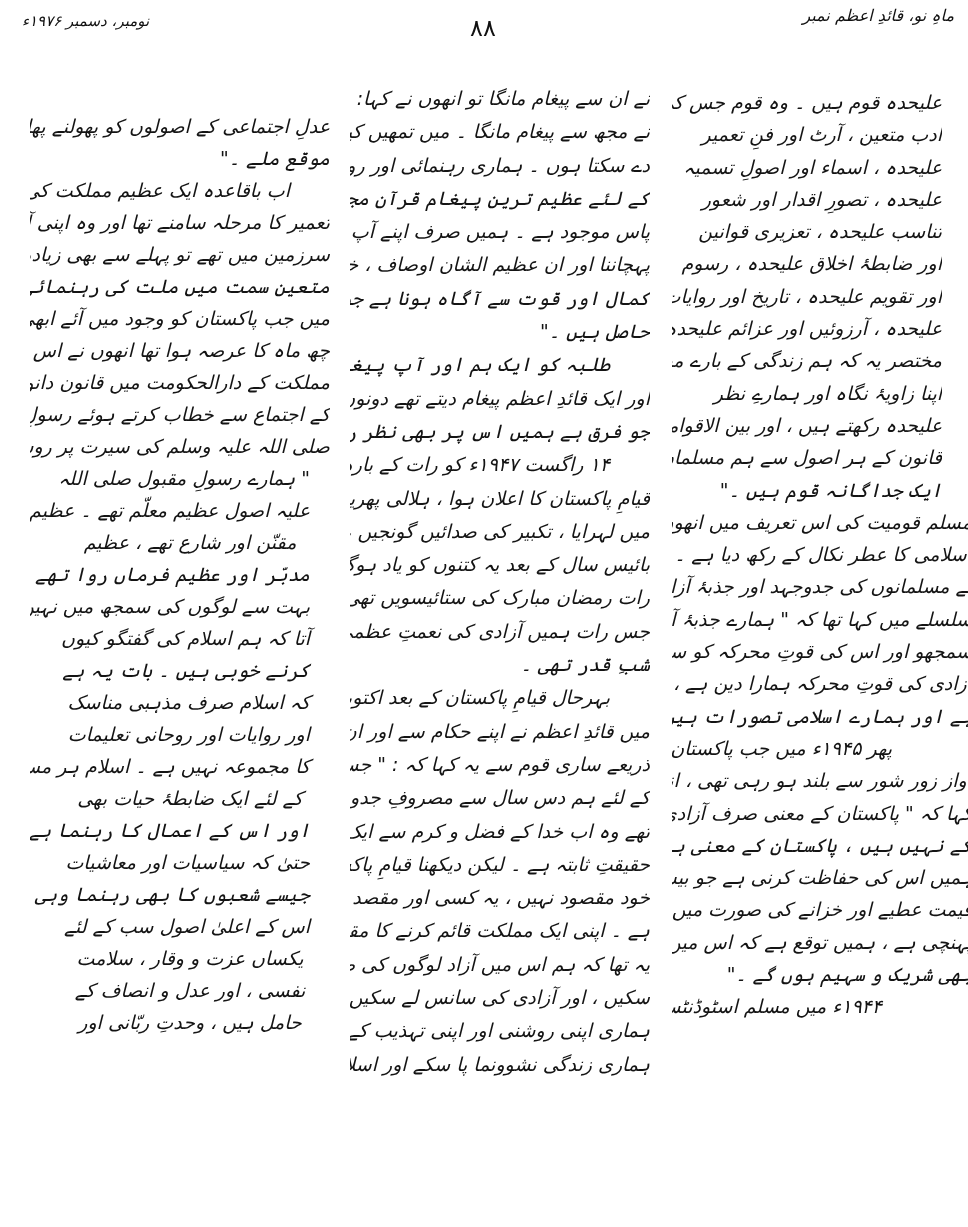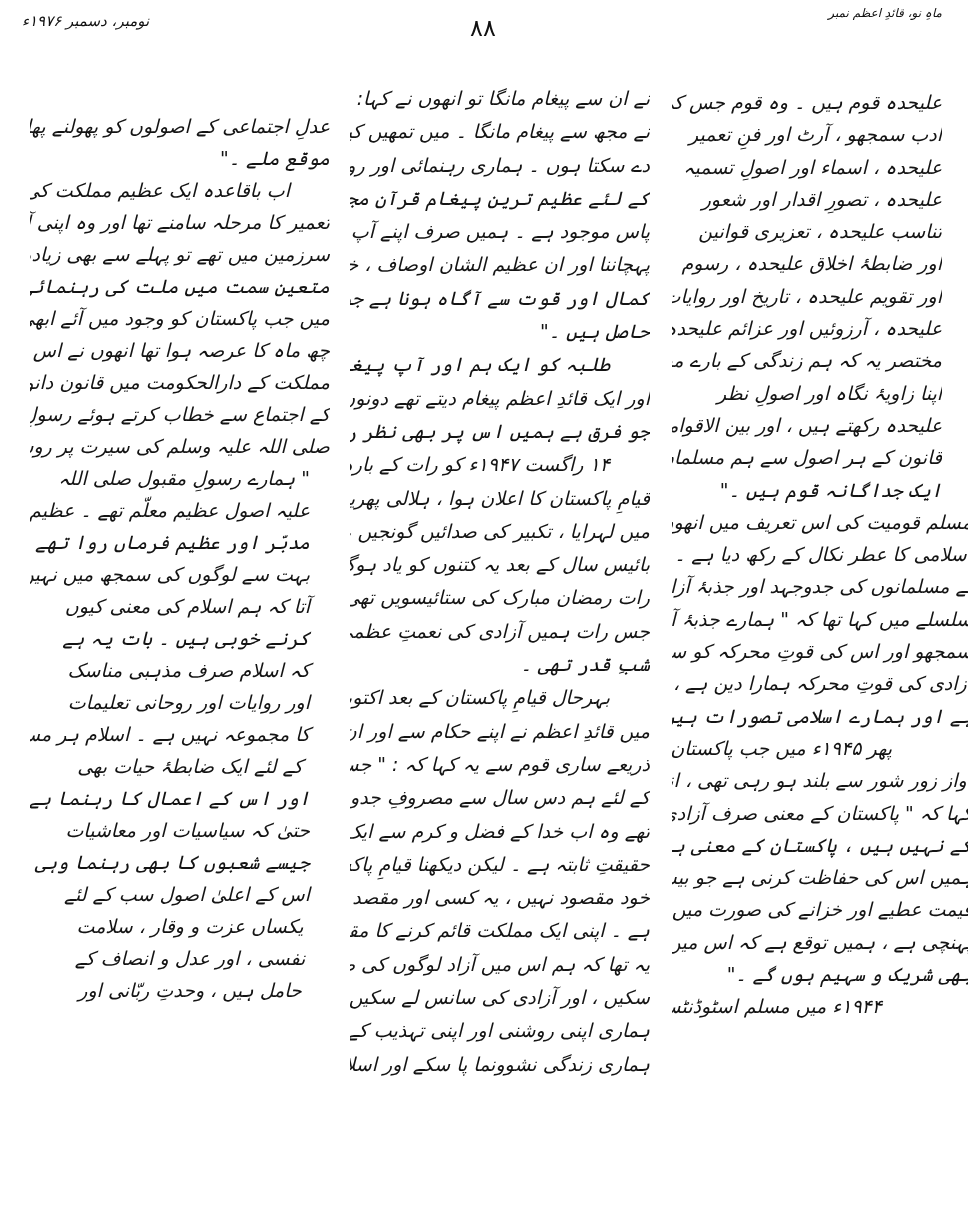--- a/index.html
+++ b/index.html
@@ -21,22 +21,22 @@
       width: 968px; height: 1227px;
       background: #ffffff;
     }
     .header {
       position: absolute;
       top: 0; left: 0;
       width: 968px; height: 60px;
     }
     .hdr-right {
       position: absolute;
-      right: 26px; top: 6px;
-      font-size: 12px;
+      right: 14px; top: 6px;
+      font-size: 16px;
       font-style: italic;
       direction: rtl;
       white-space: nowrap;
       text-align: right;
     }
     .hdr-center {
       position: absolute;
       left: 470px; top: 14px;
       font-size: 24px;
       direction: rtl;
@@ -85,29 +85,29 @@
 <div class="page">
 
   <div class="header">
     <div class="hdr-right">ماہِ نو، قائدِ اعظم نمبر</div>
     <div class="hdr-center">۸۸</div>
     <div class="hdr-left">نومبر، دسمبر ۱۹۷۶ء</div>
   </div>
 
   <div class="col col-right">
     <span class="line">علیحدہ قوم ہیں ۔ وہ قوم جس کی</span>
-    <span class="line">ادب سمجھو ، آرٹ اور فنِ تعمیر</span>
+    <span class="line">ادب متعین ، آرٹ اور فنِ تعمیر</span>
     <span class="line">علیحدہ ، اسماء اور اصولِ تسمیہ</span>
     <span class="line">علیحدہ ، تصورِ اقدار اور شعور</span>
     <span class="line">تناسب علیحدہ ، تعزیری قوانین</span>
     <span class="line">اور ضابطۂ اخلاق علیحدہ ، رسوم</span>
     <span class="line">اور تقویم علیحدہ ، تاریخ اور روایات</span>
     <span class="line">علیحدہ ، آرزوئیں اور عزائم علیحدہ</span>
     <span class="line">مختصر یہ کہ ہم زندگی کے بارے میں</span>
-    <span class="line">اپنا زاویۂ نگاہ اور اصولِ نظر</span>
+    <span class="line">اپنا زاویۂ نگاہ اور ہمارےِ نظر</span>
     <span class="line">علیحدہ رکھتے ہیں ، اور بین الاقوامی</span>
     <span class="line">قانون کے ہر اصول سے ہم مسلمان</span>
     <span class="line">ایک جداگانہ قوم ہیں ۔"</span>
     <span class="line wide">مسلم قومیت کی اس تعریف میں انھوں نے فکر</span>
     <span class="line wide">اسلامی کا عطر نکال کے رکھ دیا ہے ۔ انھوں</span>
     <span class="line wide">نے مسلمانوں کی جدوجہد اور جذبۂ آزادی کے</span>
     <span class="line wide">سلسلے میں کہا تھا کہ " ہمارے جذبۂ آزادی کو</span>
     <span class="line wide">سمجھو اور اس کی قوتِ محرکہ کو سمجھو ، ہماری جدوجہد</span>
     <span class="line wide">آزادی کی قوتِ محرکہ ہمارا دین ہے ، ہماری تہذیب</span>
     <span class="line wide">ہے اور ہمارے اسلامی تصورات ہیں ۔"</span>
@@ -162,23 +162,24 @@
     <span class="line">تعمیر کا مرحلہ سامنے تھا اور وہ اپنی آزاد</span>
     <span class="line">سرزمین میں تھے تو پہلے سے بھی زیادہ کھل کر</span>
     <span class="line">متعین سمت میں ملت کی رہنمائی کی ۔ ۱۹۴۸ء</span>
     <span class="line">میں جب پاکستان کو وجود میں آئے ابھی صرف</span>
     <span class="line">چھ ماہ کا عرصہ ہوا تھا انھوں نے اس نئی</span>
     <span class="line">مملکت کے دارالحکومت میں قانون دانوں</span>
     <span class="line">کے اجتماع سے خطاب کرتے ہوئے رسولِ مقبول</span>
     <span class="line">صلی اللہ علیہ وسلم کی سیرت پر روشنی یوں ڈالی :</span>
     <span class="line quote">" ہمارے رسولِ مقبول صلی اللہ</span>
     <span class="line quote">علیہ اصول عظیم معلّم تھے ۔ عظیم</span>
+    <span class="line quote">مقنّن اور شارع تھے ، عظیم</span>
     <span class="line quote">مدبّر اور عظیم فرماں روا تھے ۔</span>
     <span class="line quote">بہت سے لوگوں کی سمجھ میں نہیں</span>
-    <span class="line quote">آتا کہ ہم اسلام کی معنی کیوں</span>
+    <span class="line quote">آتا کہ ہم اسلام کی گفتگو کیوں</span>
     <span class="line quote">کرنے خوبی ہیں ۔ بات یہ ہے</span>
     <span class="line quote">کہ اسلام صرف مذہبی مناسک</span>
     <span class="line quote">اور روایات اور روحانی تعلیمات</span>
     <span class="line quote">کا مجموعہ نہیں ہے ۔ اسلام ہر مسلمان</span>
     <span class="line quote">کے لئے ایک ضابطۂ حیات بھی</span>
     <span class="line quote">اور اس کے اعمال کا رہنما ہے ،</span>
     <span class="line quote">حتیٰ کہ سیاسیات اور معاشیات</span>
     <span class="line quote">جیسے شعبوں کا بھی رہنما وہی ہے ۔</span>
     <span class="line quote">اس کے اعلیٰ اصول سب کے لئے</span>
     <span class="line quote">یکساں عزت و وقار ، سلامت</span>

